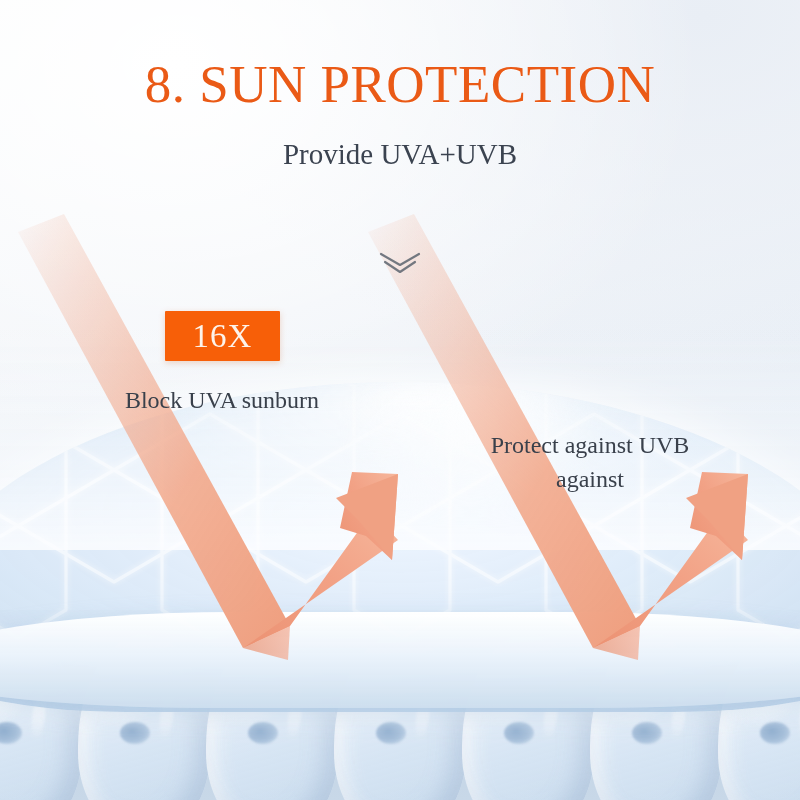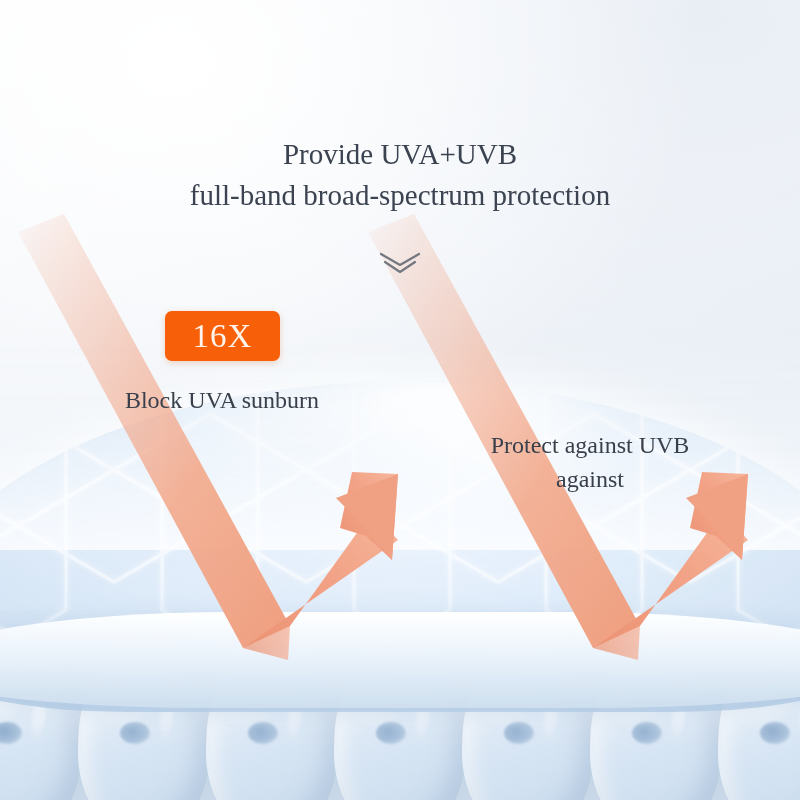--- a/index.html
+++ b/index.html
@@ -106,21 +106,21 @@
     position:absolute; top:248px; left:0; right:0;
     display:flex; justify-content:center; align-items:center;
     height:30px;
   }
 
   .badges { position:absolute; top:311px; left:0; right:0; height:52px; }
   .badge {
     position:absolute; top:0;
     height:50px; min-width:114px;
     background:#f75f08;
-    border-radius:7px;
+    border-radius:1px;
     display:flex; align-items:center; justify-content:center;
     color:#fdf3ea; font-size:33px; letter-spacing:1px;
     box-shadow:0 2px 6px rgba(210,100,40,.25);
   }
   .badge.left  { left:165px; width:115px; }
   .badge.right { left:521px; width:120px; }
 
   .captions { position:absolute; top:383px; left:0; right:0; }
   .caption {
     position:absolute; top:0; width:330px;
@@ -280,24 +280,24 @@
       <polygon points="368,232 414,214 640,626 593,648" fill="url(#tailGrad)"></polygon>
       <polygon points="593,648 640,626 722,512 748,540" fill="url(#upGrad)"></polygon>
       <polygon points="593,648 640,626 638,660" fill="url(#foldGrad)" opacity="0.75"></polygon>
       <polygon points="702,472 748,474 742,560 716,536 690,528" fill="url(#upGrad)"></polygon>
       <polygon points="686,498 748,474 742,560 708,520" fill="#f0a183"></polygon>
     </g>
   </svg>
 
   <div class="content">
 
+    <h1 class="page-title">8. SUN PROTECTION</h1>
 
     <div class="subtitle">
       <div>Provide UVA+UVB</div>
-      <div>full-band broad-spectrum protection</div>
     </div>
 
     <div class="divider">
       <svg width="46" height="26" viewBox="0 0 46 26">
         <path d="M4 4 L23 15 L42 4" fill="none" stroke="#5c646f" stroke-width="2.2" stroke-linecap="round" stroke-linejoin="round" opacity="0.85"></path>
         <path d="M8 12 L23 22 L38 12" fill="none" stroke="#5c646f" stroke-width="2.2" stroke-linecap="round" stroke-linejoin="round" opacity="0.85"></path>
       </svg>
     </div>
 
     <div class="badges">

